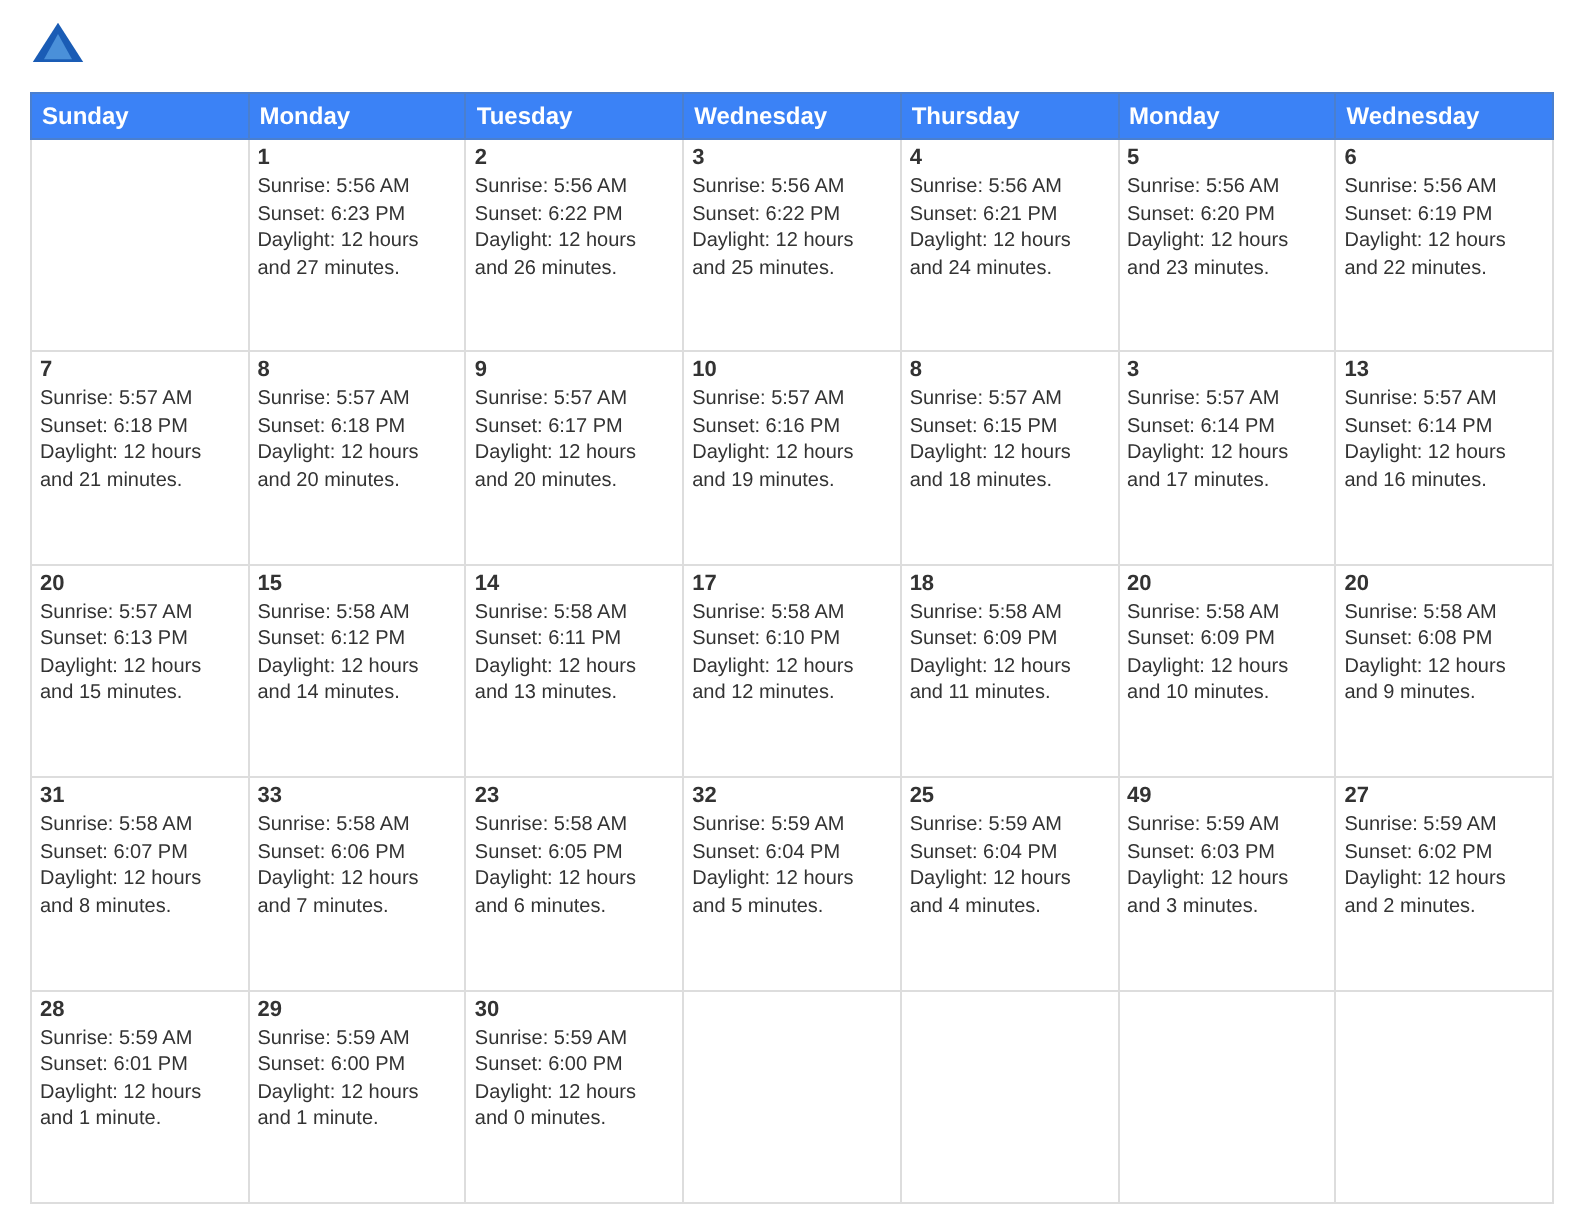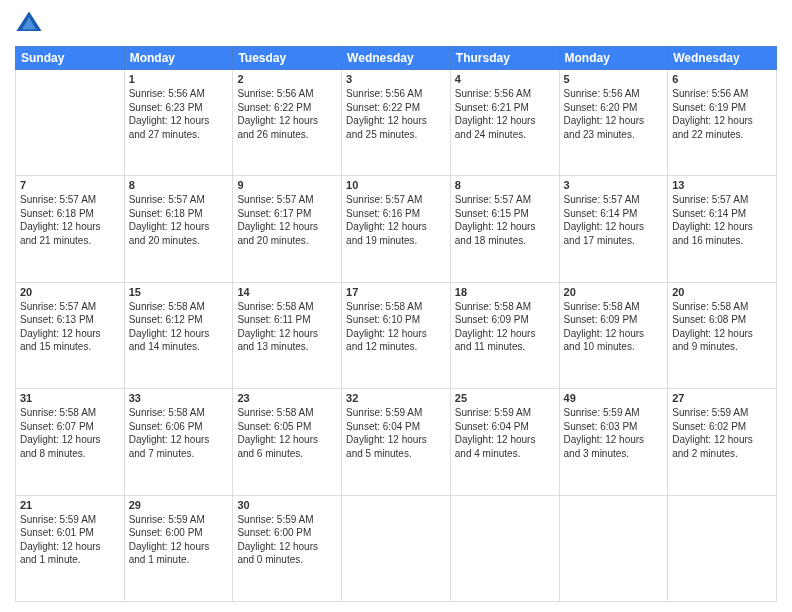--- a/index.html
+++ b/index.html
@@ -318,21 +318,21 @@
           <td>
             <span class="day-num">27</span>
             <div class="day-info">Sunrise: 5:59 AM
 Sunset: 6:02 PM
 Daylight: 12 hours
 and 2 minutes.</div>
           </td>
         </tr>
         <tr>
           <td>
-            <span class="day-num">21</span>
+            <span class="day-num">28</span>
             <div class="day-info">Sunrise: 5:59 AM
 Sunset: 6:01 PM
 Daylight: 12 hours
 and 1 minute.</div>
           </td>
           <td>
             <span class="day-num">29</span>
             <div class="day-info">Sunrise: 5:59 AM
 Sunset: 6:00 PM
 Daylight: 12 hours

